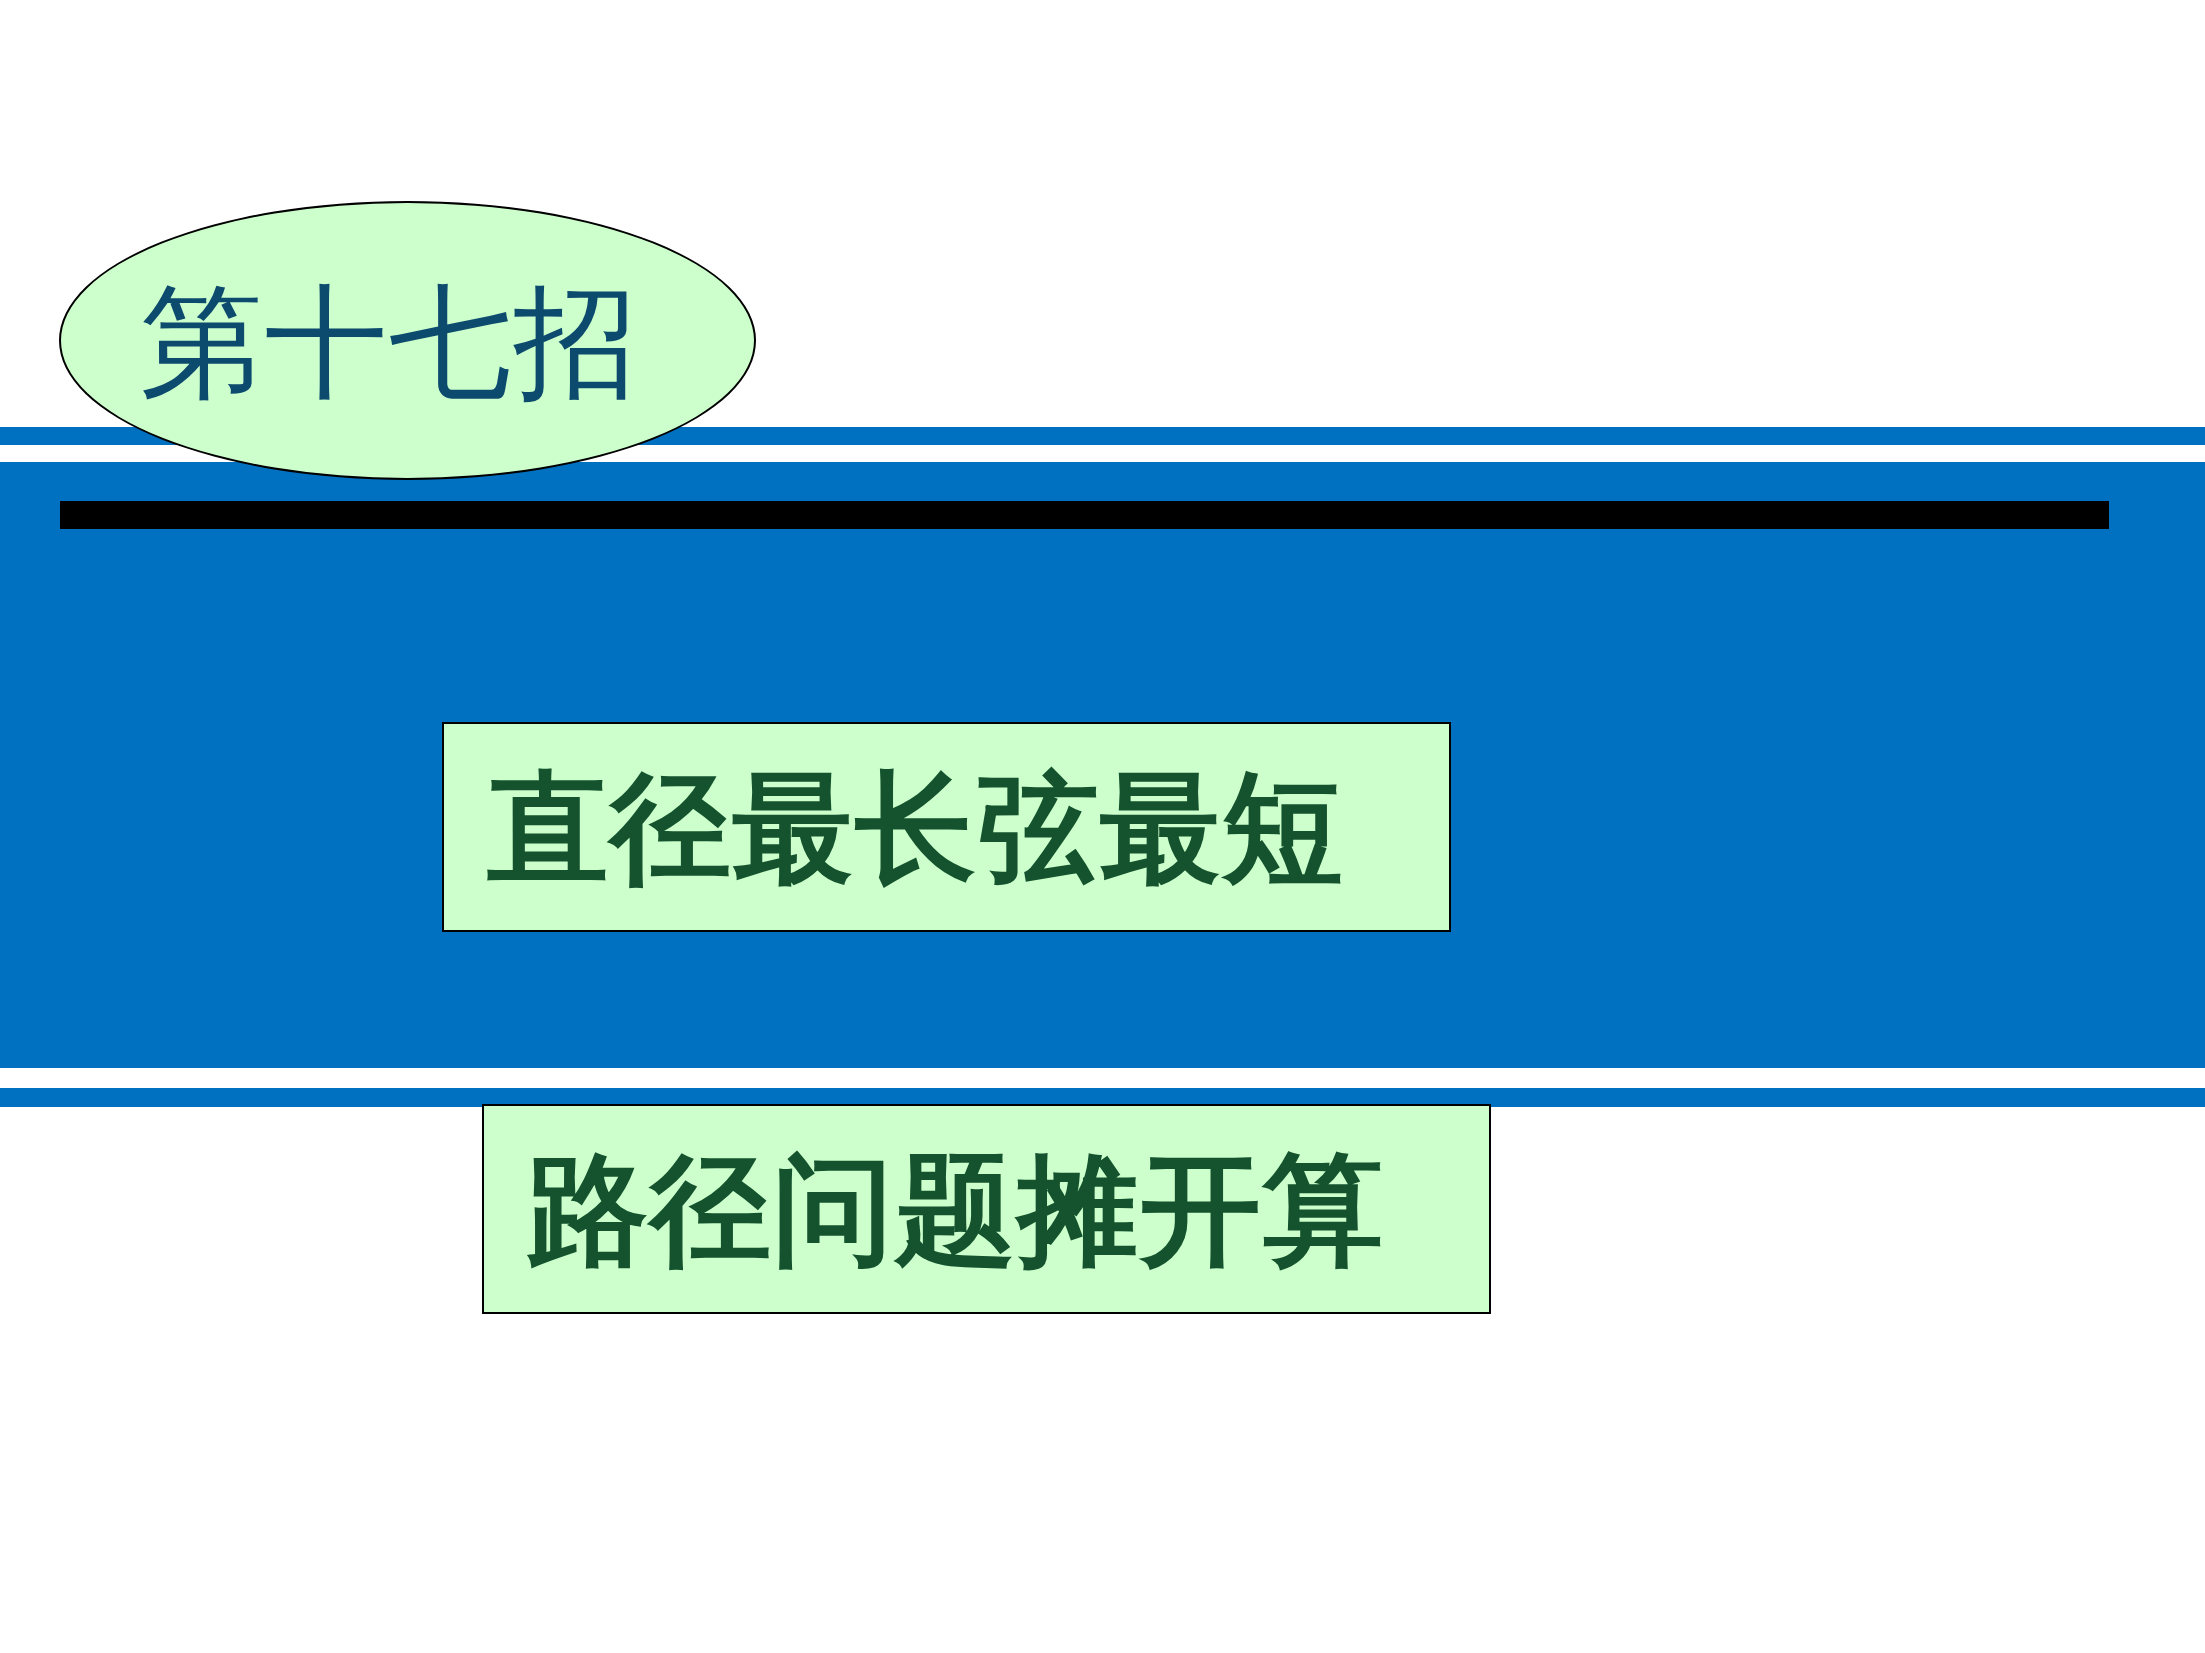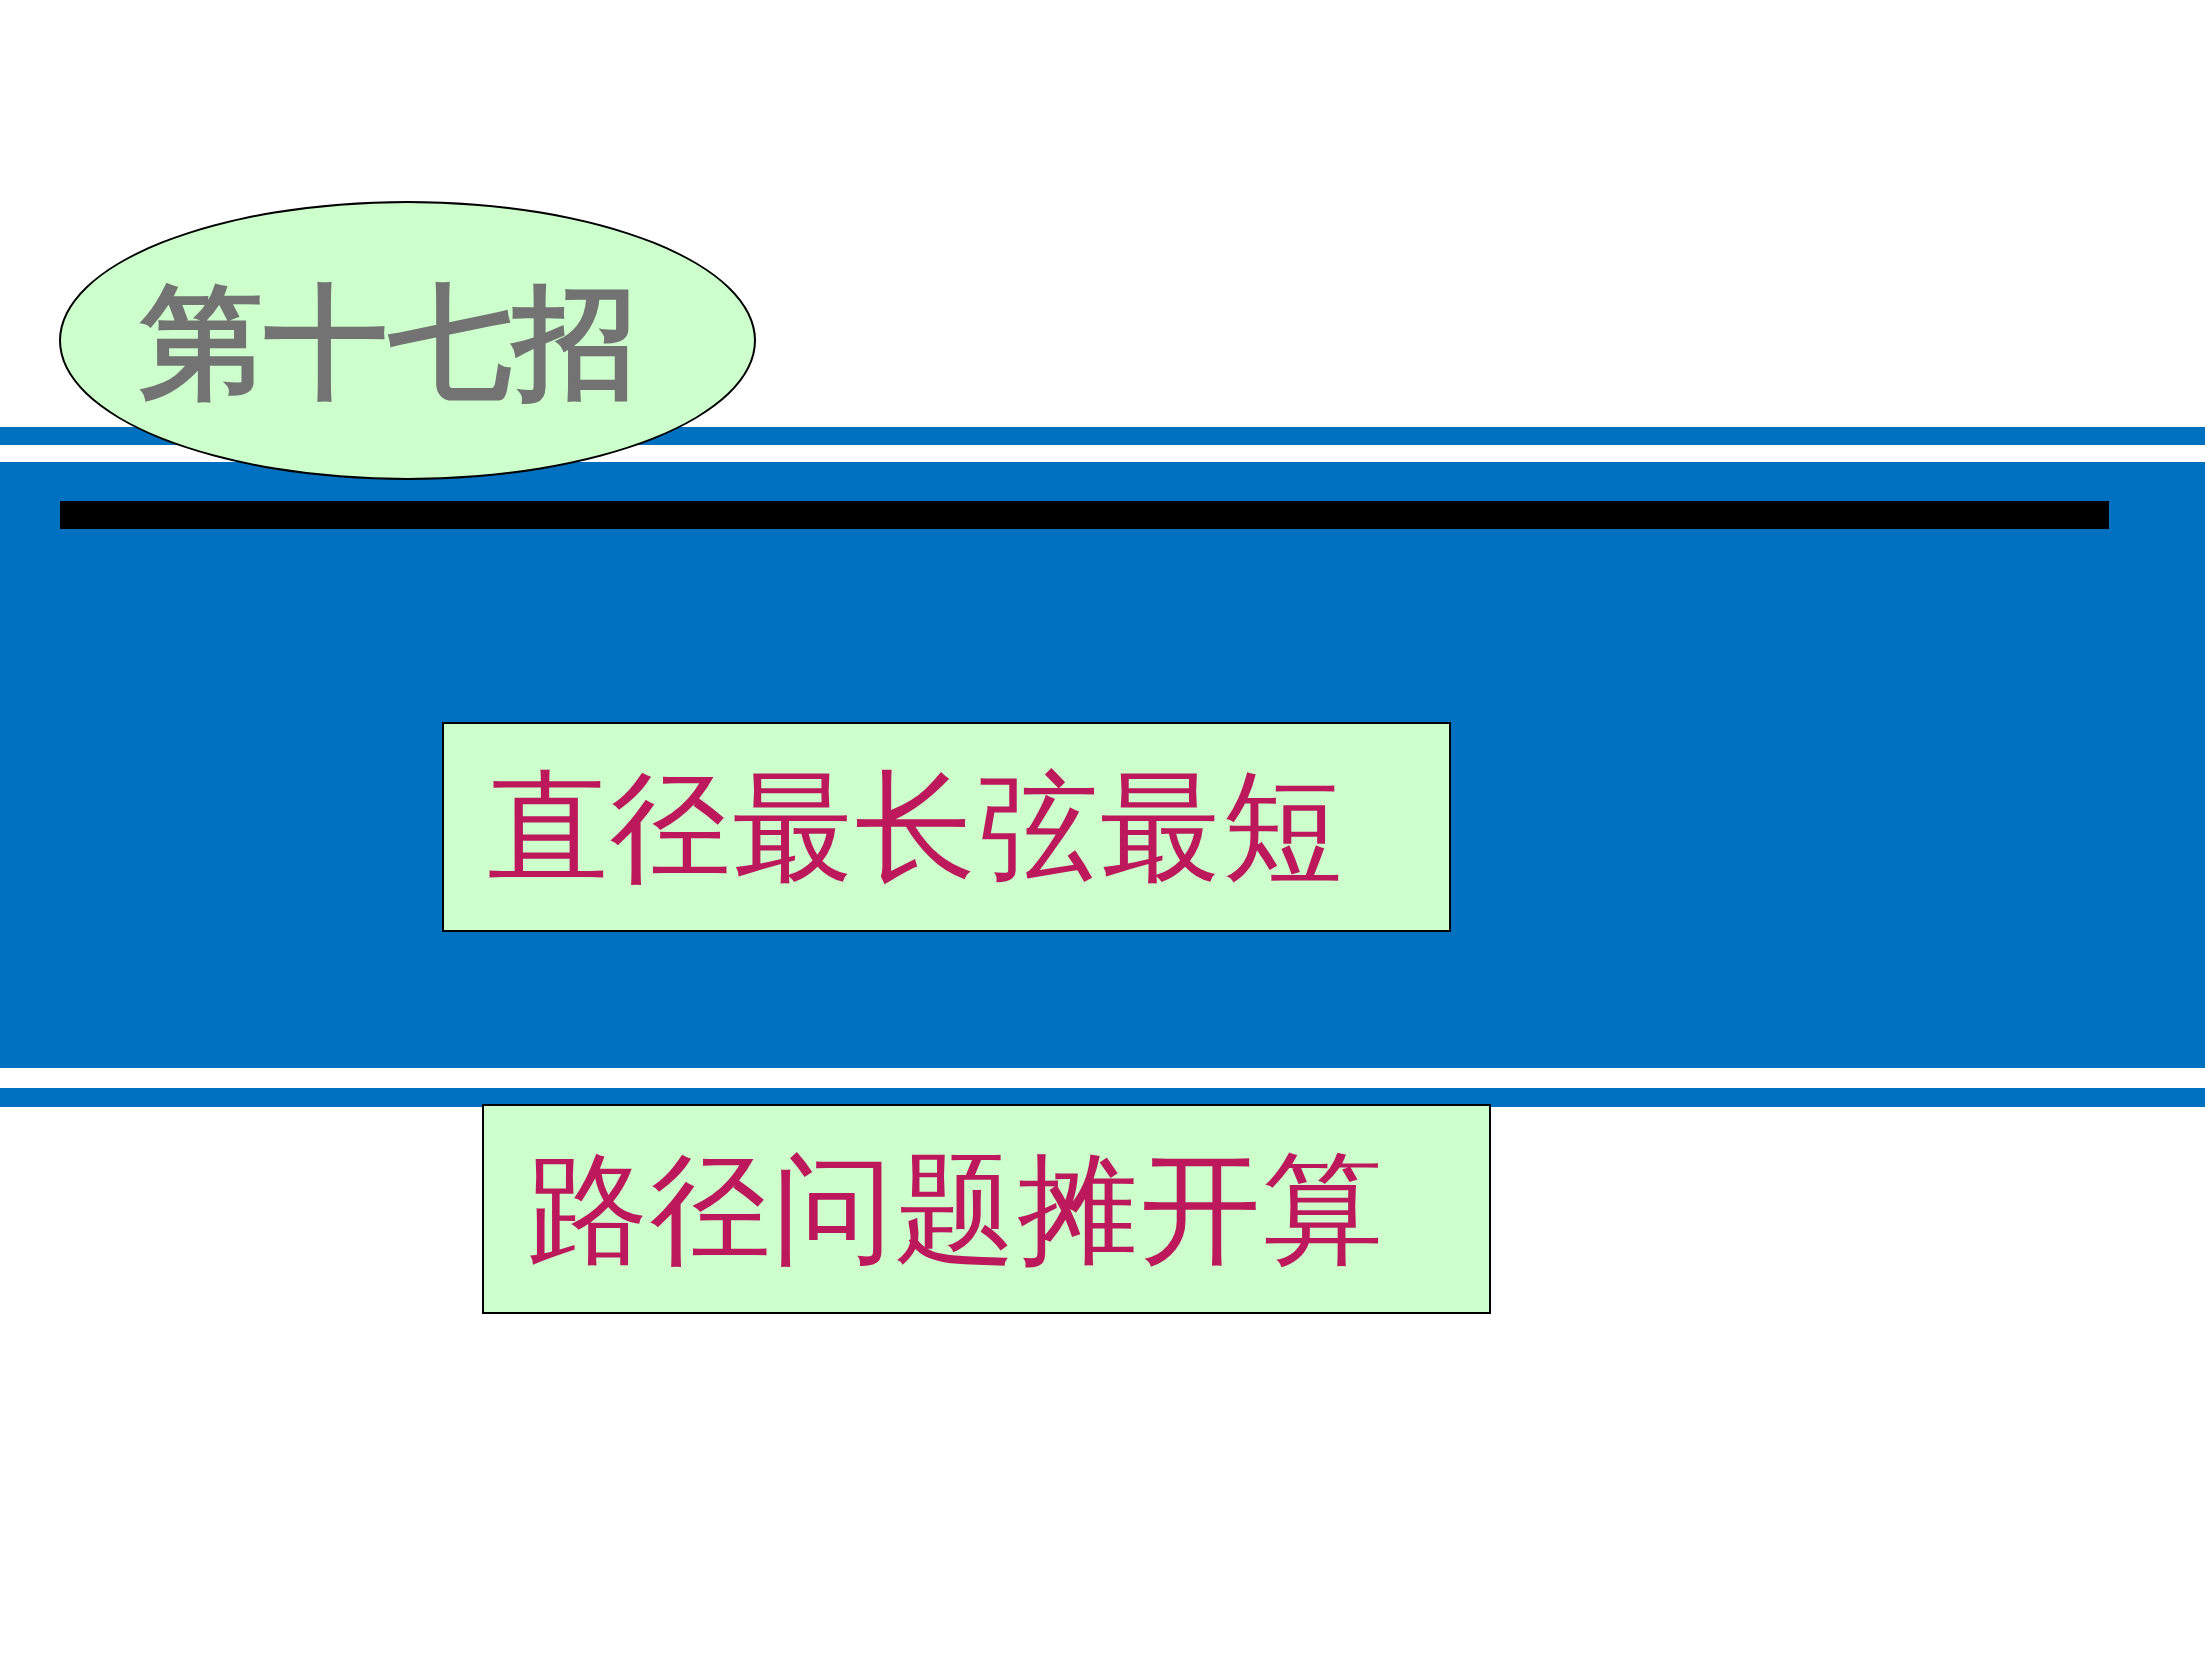--- a/index.html
+++ b/index.html
@@ -12,33 +12,33 @@
   .stripe-top-thin { top: 427px; height: 18.4px; }
   .main-band { top: 462px; height: 606px; }
   .stripe-bottom-thin { top: 1088px; height: 19px; }
   .black-bar { position: absolute; left: 60px; top: 501px; width: 2049px; height: 27.6px; background: #000000; }
   .ellipse {
     position: absolute; left: 59px; top: 201px; width: 697px; height: 279px;
     border-radius: 50%; background: #CCFFCC; border: 2.3px solid #000000; box-sizing: border-box;
     display: flex; align-items: center; justify-content: center;
   }
   .ellipse-title {
-    font-size: 123px; font-weight: bold; color: #737373; letter-spacing: 1.5px;
+    font-size: 123px; font-weight: normal; color: #0c4a6e; letter-spacing: 1.5px;
     line-height: 1; margin-left: -37px; margin-top: 4.6px; white-space: nowrap;
   }
   .box {
     position: absolute; left: 442px; width: 1009px; height: 210px;
     background: #CCFFCC; border: 2.3px solid #000000; box-sizing: border-box;
     display: flex; align-items: center; justify-content: center;
   }
   .box-1 { top: 722px; }
   .box-2 { top: 1104px; margin-left: 40px; }
   .box-text {
     font-family: "DejaVu Serif", "Liberation Serif", serif;
-    font-size: 121px; font-weight: normal; color: #be185d; line-height: 1;
+    font-size: 121px; font-weight: bold; color: #14532d; line-height: 1;
     white-space: nowrap; margin-left: -61px; letter-spacing: 1.5px;
   }
 </style>
 </head>
 <body>
 
 <div class="stripe stripe-top-thin"></div>
 <div class="stripe main-band"></div>
 <div class="stripe stripe-bottom-thin"></div>
 <div class="black-bar"></div>

